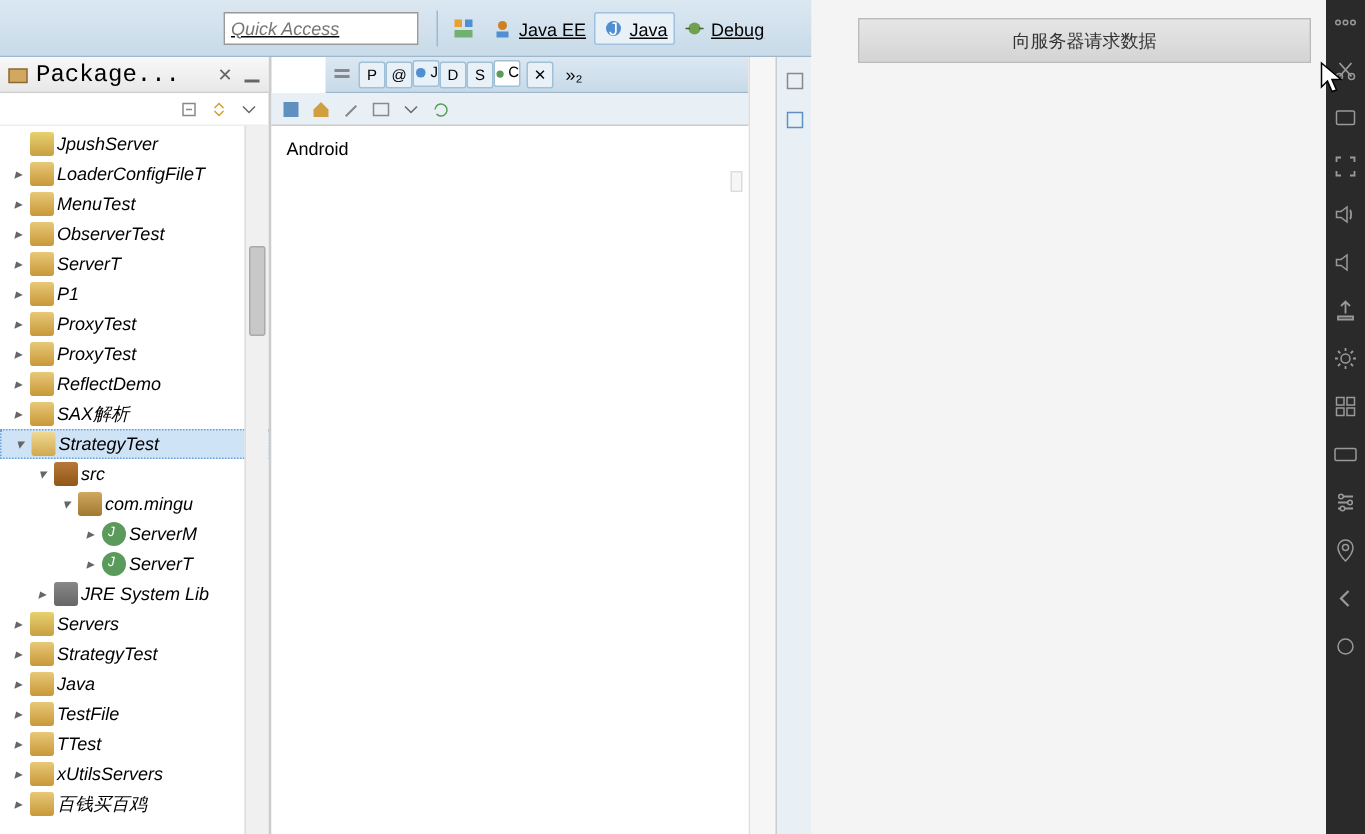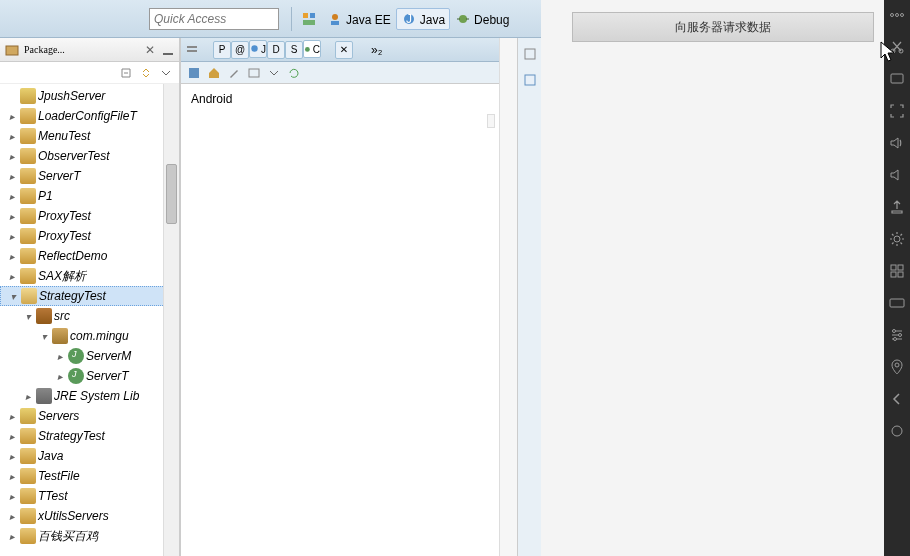--- a/index.html
+++ b/index.html
@@ -1,49 +1,49 @@
 <!DOCTYPE html>
 <html><head>
 <meta charset="utf-8">
 <style>
 * { margin: 0; padding: 0; box-sizing: border-box; font-family: "Segoe UI", Tahoma, sans-serif; font-size: 12px; }
 body { width: 910px; height: 556px; background: #f0f0f0; display: flex; overflow: hidden; position: relative; }
 
 .left-ide { width: 541px; height: 100%; display: flex; flex-direction: column; background: #fff; }
-.top-toolbar { height: 38px; background: linear-gradient(#dbe8f2, #c8dae8); border-bottom: 1px solid #a0b8cc; display: flex; align-items: center; padding: 0 4px; }
+.top-toolbar { height: 38px; background: linear-gradient(#dbe8f2, #c8dae8); border-bottom: 1px solid #a0b8cc; display: flex; align-items: center; padding: 0 4px; text-decoration: underline; }
 .quick-access { width: 130px; height: 22px; border: 1px solid #999; padding: 0 4px; font-style: italic; color: #888; margin-left: 145px; margin-right: 8px; background:#fff;}
 .tb-sep { width: 1px; height: 24px; background: #a0b8cc; margin: 0 4px; }
 .tb-btn { padding: 2px 4px; display: inline-flex; align-items: flex-end; gap: 3px; cursor: pointer; border: 1px solid transparent; border-radius: 2px; }
 .tb-btn.active { background: #e8f0f8; border: 1px solid #a0c0e0; }
 .tb-icon { width: 16px; height: 16px; display: inline-block; }
 
 .main-row { flex: 1; display: flex; min-height: 0; }
 
 .pkg-panel { width: 180px; border-right: 1px solid #ccc; display: flex; flex-direction: column; background: #fff; }
 .pkg-header { height: 24px; background: linear-gradient(#f8f8f8,#e8e8e8); border-bottom: 1px solid #ccc; display: flex; align-items: center; padding: 0 4px; gap: 4px; }
-.pkg-title { font-family: Liberation Serif, serif; font-size: 10px; flex: 1; white-space: nowrap; overflow: hidden; }
+.pkg-title { font-family: Liberation Mono, monospace; font-size: 16px; flex: 1; white-space: nowrap; overflow: hidden; }
 .pkg-x { cursor: pointer; color: #666; padding: 0 2px; }
 .pkg-mini-tb { height: 22px; border-bottom: 1px solid #eee; display:flex; align-items:center; justify-content:flex-end; padding: 0 6px; gap:6px;}
 .mini-icn { width:14px; height:14px; display:inline-block; cursor:pointer;}
 
 .tree { flex: 1; overflow: auto; padding: 2px 0; position: relative;}
 .tree-row { display: flex; align-items: center; height: 20px; padding-left: 4px; cursor: pointer; white-space: nowrap; font-style: italic; }
 .tree-row.sel { background: #cfe3f7; border:1px dotted #6aa2de; }
 .twisty { width: 12px; text-align: center; color: #666; font-size: 10px; user-select:none;}
 .node-icon { width: 16px; height: 16px; margin: 0 2px; display:inline-block;}
 .lvl0 { padding-left: 6px; }
 .lvl1 { padding-left: 22px; }
 .lvl2 { padding-left: 38px; }
 .lvl3 { padding-left: 54px; }
 .vscroll { position:absolute; right:0; top:0; bottom:0; width:16px; background:#f0f0f0; border-left:1px solid #ddd;}
 .vthumb { position:absolute; top:80px; height:60px; left:2px; right:2px; background:#c8c8c8; border:1px solid #aaa; border-radius:2px;}
 
 .editor { flex: 1; display: flex; min-width:0;}
 .editor-inner { flex:1; display:flex; flex-direction:column; border-left:1px solid #ccc;}
-.ed-tabs { height: 24px; background: linear-gradient(#dbe8f2,#c8dae8); border-bottom:1px solid #a0b8cc; display:flex; align-items:center; padding:0 4px; gap:14px;}
+.ed-tabs { height: 24px; background: linear-gradient(#dbe8f2,#c8dae8); border-bottom:1px solid #a0b8cc; display:flex; align-items:center; padding:0 4px; gap:4px;margin-left:36px;}
 .ed-tab-btn { width:18px; height:18px; display:inline-flex; align-items:center; justify-content:center; font-size:10px; border:1px solid #a0c0d8; background:#e8f0f8; border-radius:2px; cursor:pointer;}
 .ed-tab-btn.act { background:#fff; }
 .ed-2 { position:relative; padding: 0 4px;}
 .ed-tool2 { height:22px; background:#e8f0f6; border-bottom:1px solid #ccc; display:flex; align-items:center; padding:0 6px; gap:6px;}
 .ed-area { flex:1; background:#fff; padding:8px 10px; position:relative;}
 .overview { width:18px; background:#f6f6f6; border-left:1px solid #ddd;}
 .right-min { width:24px; background:#e8f0f6; border-left:1px solid #ccc; display:flex; flex-direction:column; align-items:center; padding-top:8px; gap:10px;}
 .rm-icn { width:16px; height:16px; cursor:pointer;}
 
 .right-app { flex:1; background:#f4f4f4; position:relative; }

